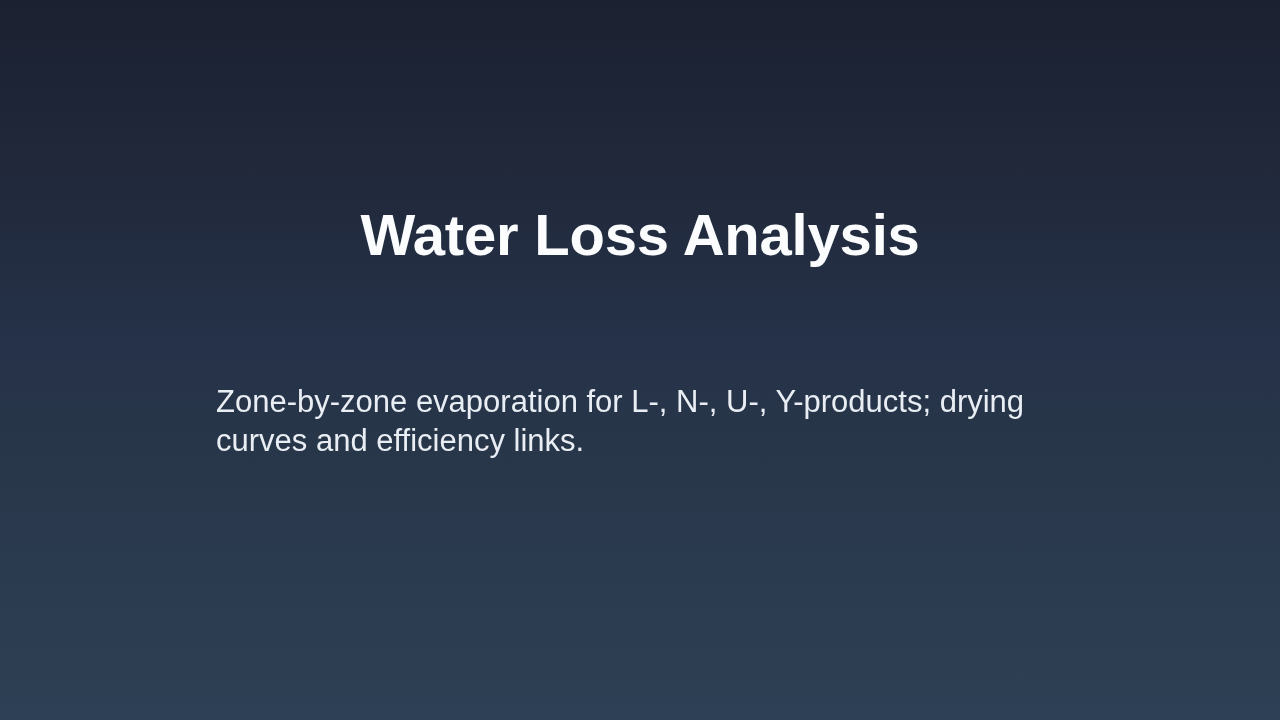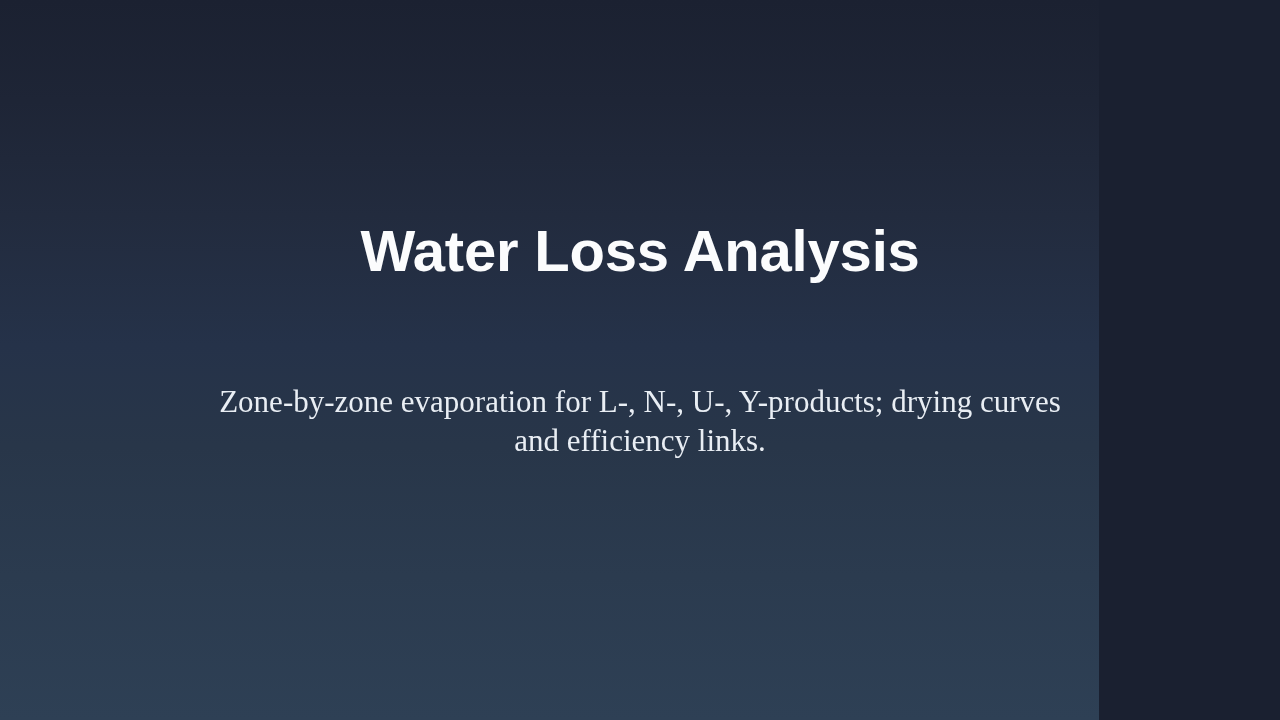--- a/index.html
+++ b/index.html
@@ -10,21 +10,21 @@
   body {
     width: 1280px;
     height: 720px;
     overflow: hidden;
     font-family: "Liberation Sans", sans-serif;
     background: #1a2030;
   }
 
   .slide {
     position: relative;
-    width: 1099px;
+    width: 1280px;
     height: 720px;
     box-sizing: border-box;
     background: linear-gradient(180deg,
         #1b2131 0%,
         #1e2536 14%,
         #222b3e 30%,
         #253249 48%,
         #283649 62%,
         #2b3b4f 80%,
         #2e4055 100%);
@@ -64,28 +64,27 @@
   }
 
   .subtitle-block {
     width: 100%;
     display: flex;
     justify-content: center;
     margin-top: 96px;
   }
 
   .slide-subtitle {
-    margin: 0;
+    margin: 16px;
     padding: 0;
-    font-family: Liberation Serif, serif;
+    font-family: Liberation Sans, sans-serif;
     font-size: 31px;
     font-weight: normal;
     line-height: 1.27;
     color: #e9eef4;
-    text-align: center;
     width: 848px;
     max-width: 848px;
   }
 </style>
 </head>
 <body>
 
 <div class="slide">
   <div class="slide-content">
 

